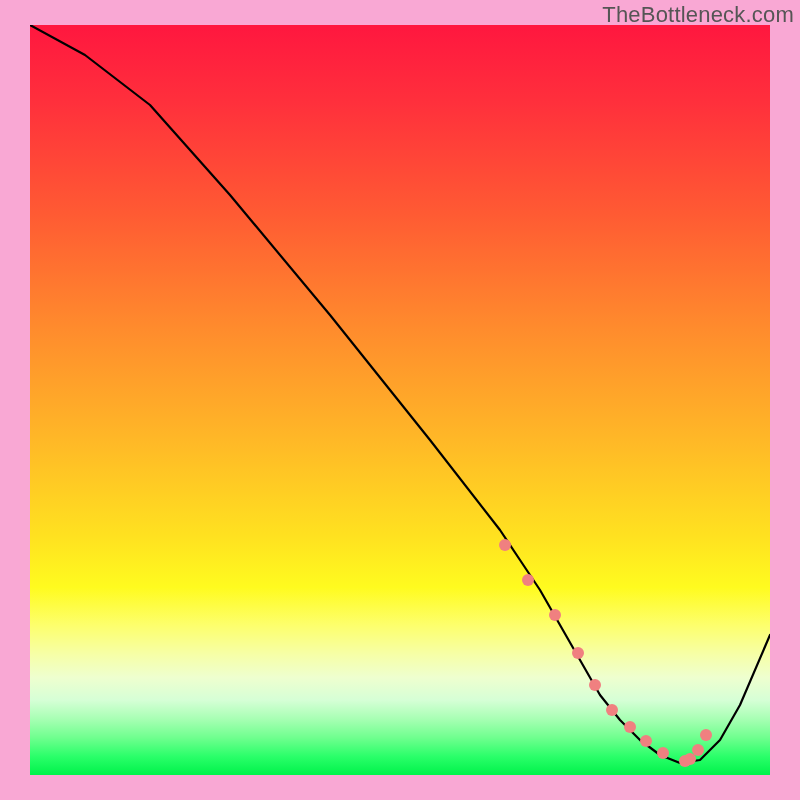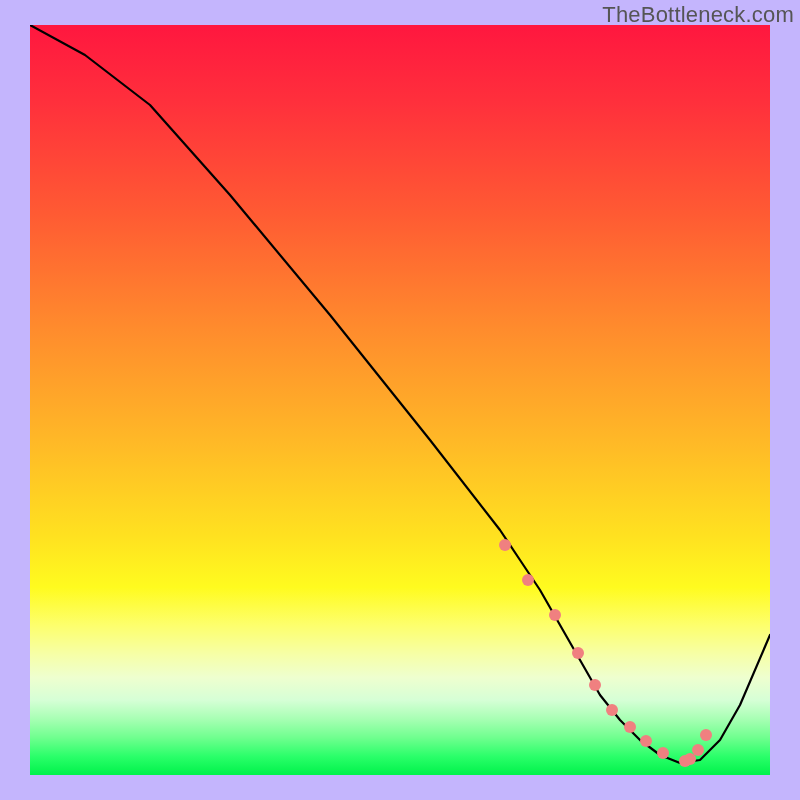--- a/index.html
+++ b/index.html
@@ -8,21 +8,21 @@
     width: 800px;
     height: 800px;
     background: #000;
     font-family: Arial, Helvetica, sans-serif;
     overflow: hidden;
   }
   .frame {
     position: relative;
     width: 800px;
     height: 800px;
-    background: #c4b5fd;
+    background: #f9a8d4;
   }
   .watermark {
     position: absolute;
     top: 2px;
     right: 6px;
     color: #555;
     font-size: 22px;
     font-weight: 500;
     letter-spacing: 0.2px;
     z-index: 50;

